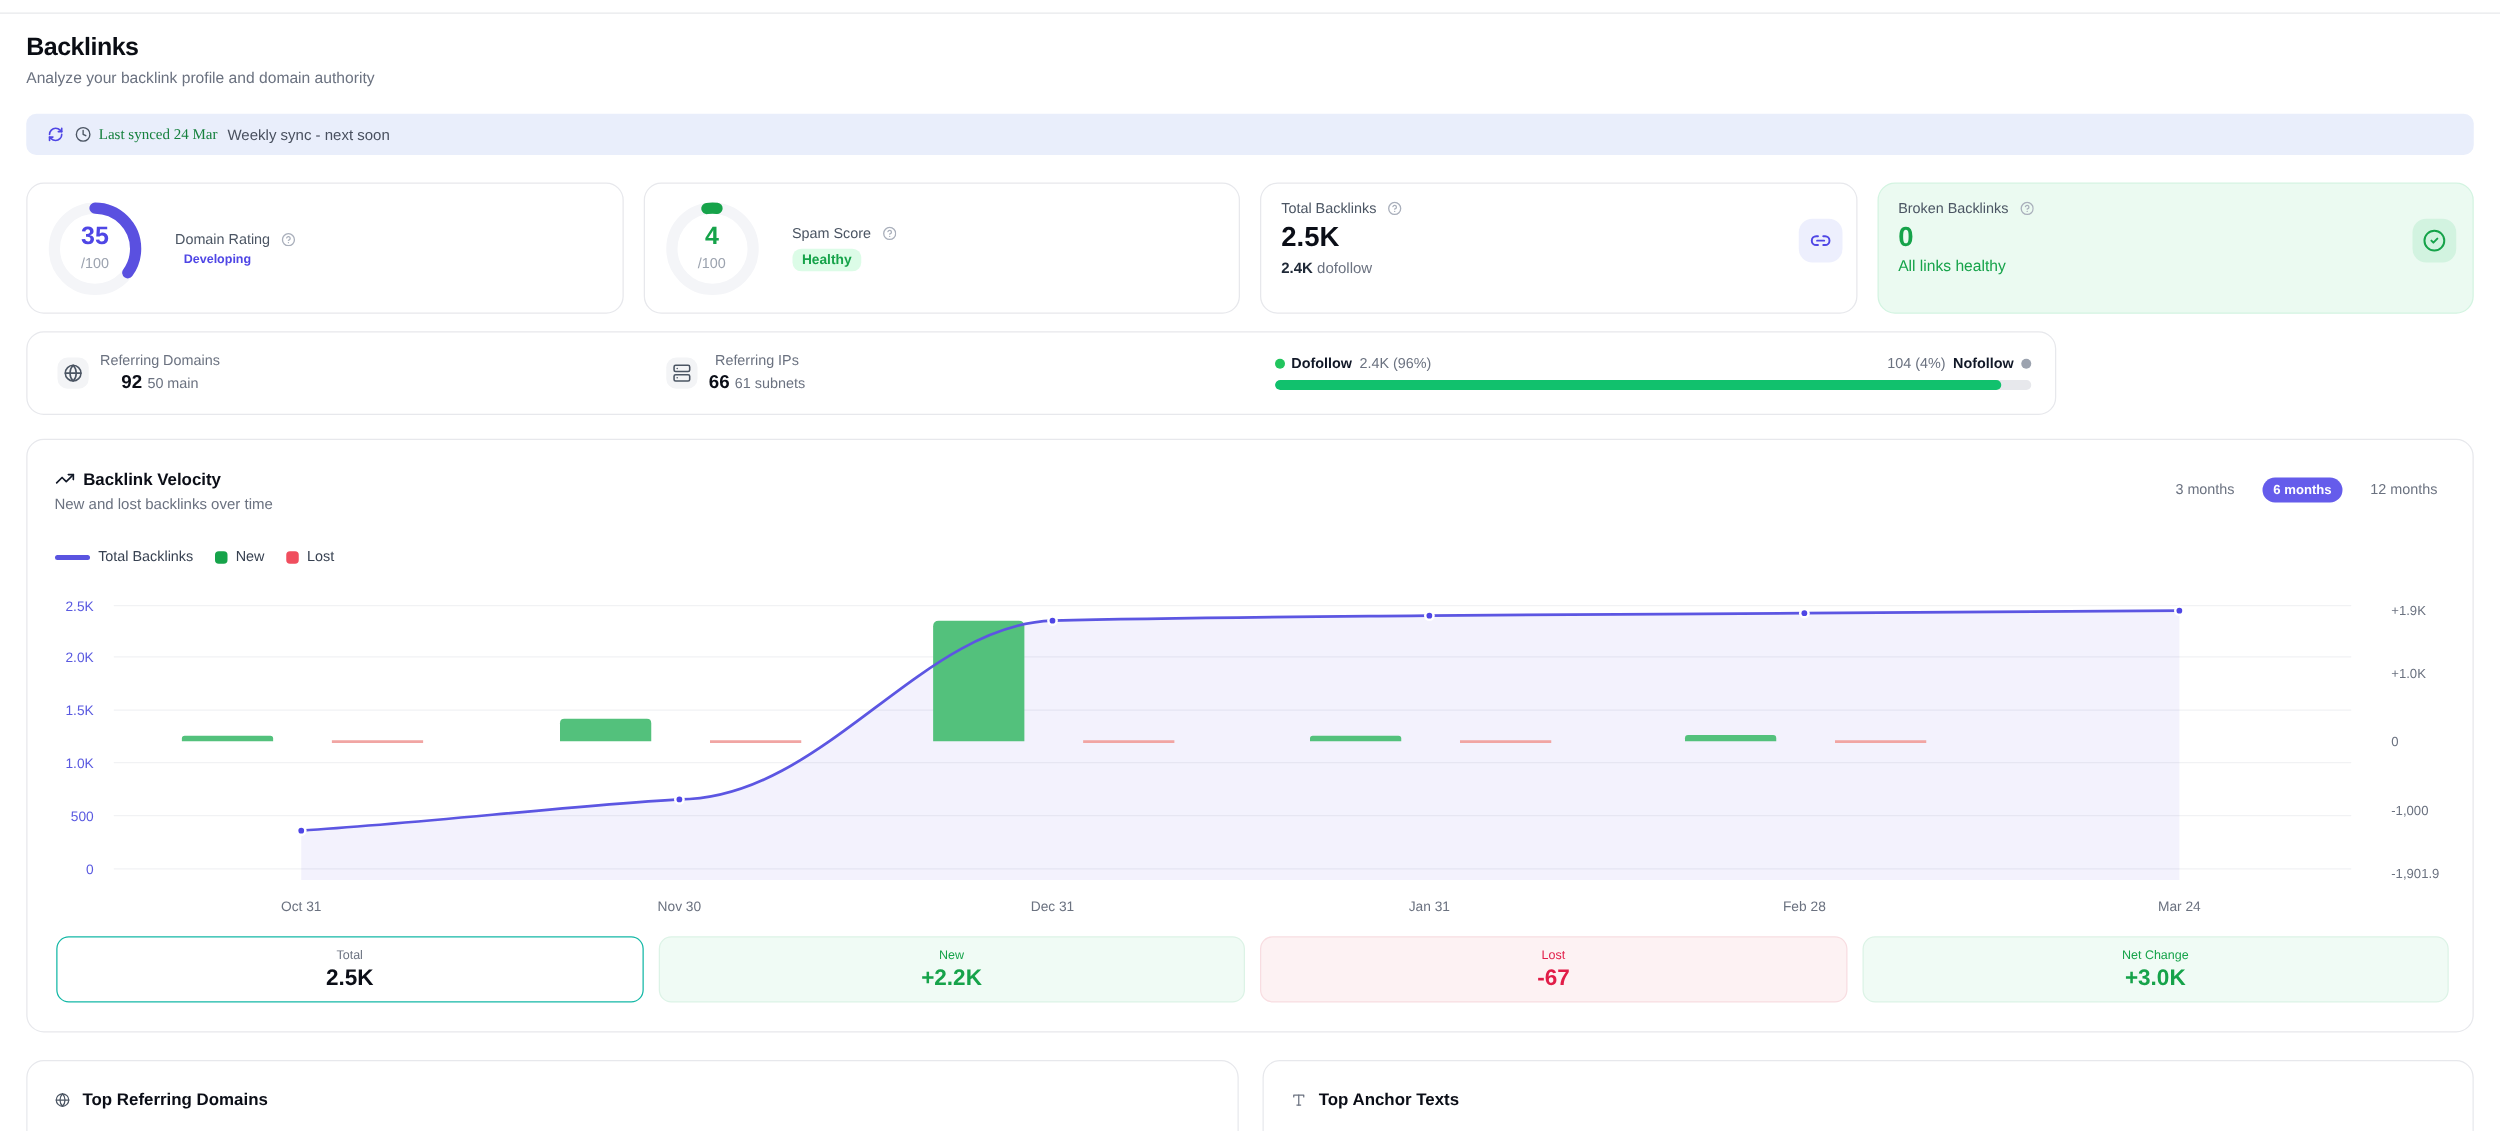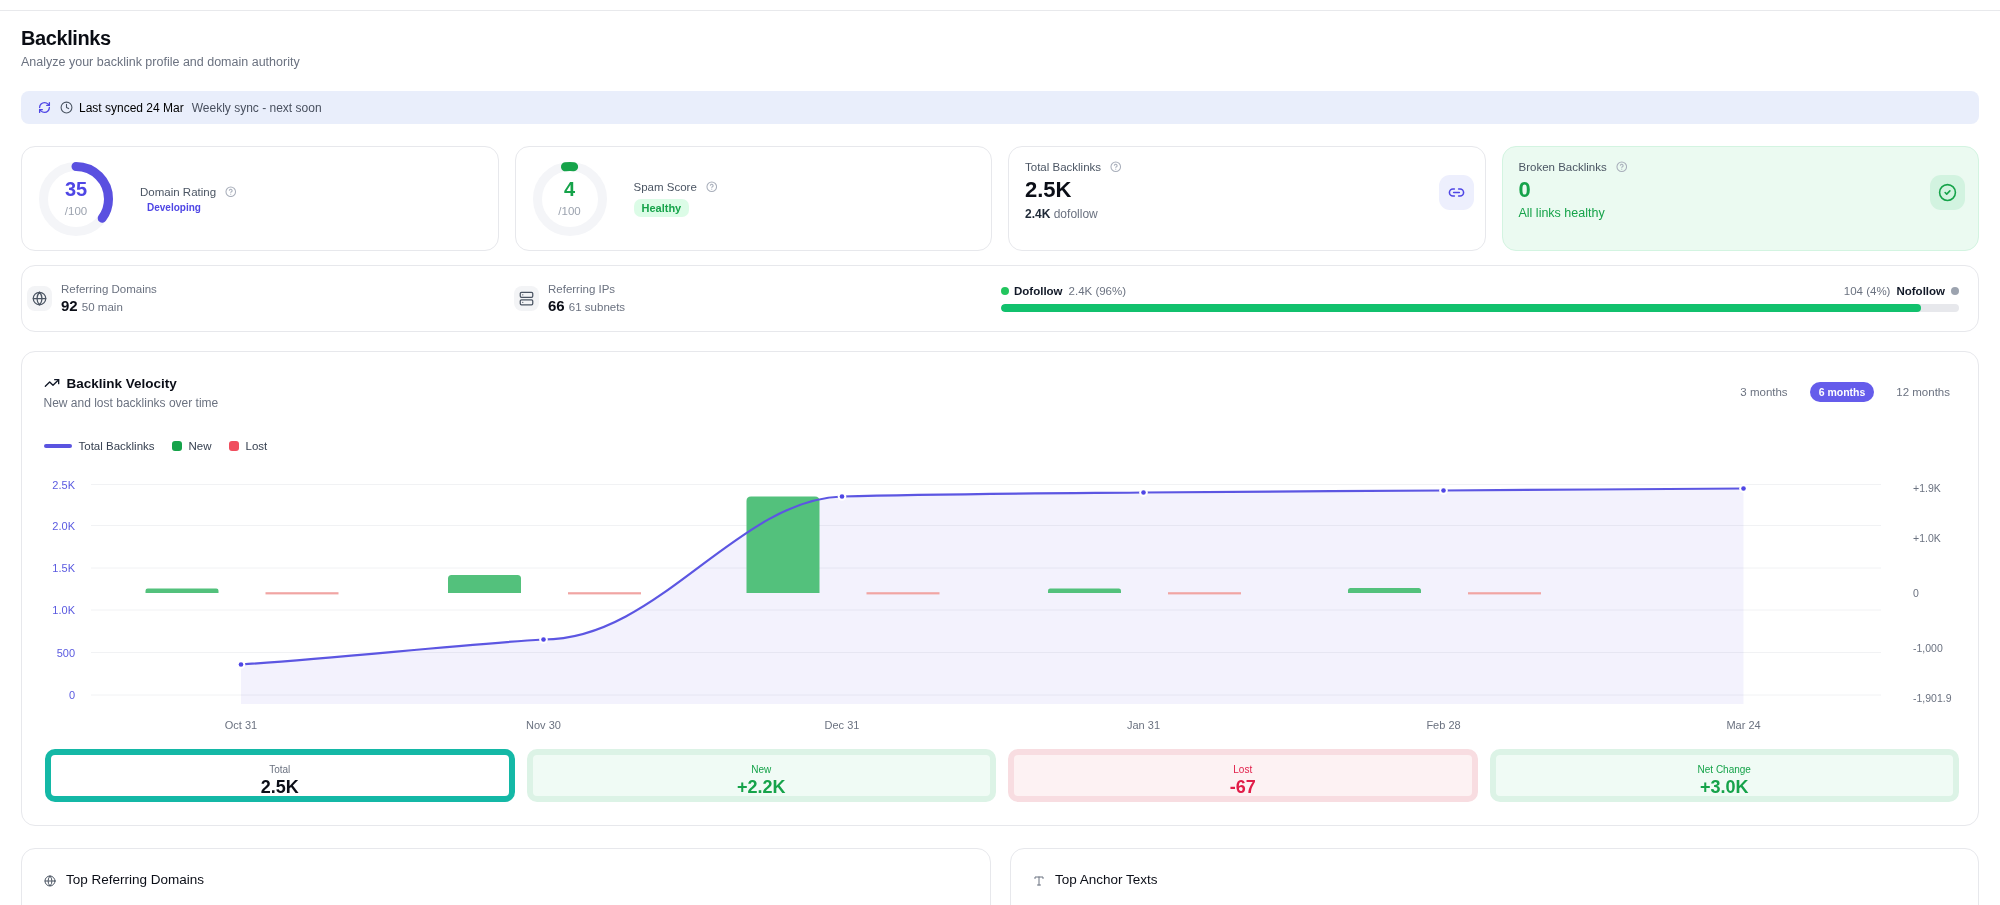--- a/index.html
+++ b/index.html
@@ -30,21 +30,21 @@
 .bigcard { position:relative; padding:13px 18px 0 16px; display:block !important; }
 .bigcard .v { font-size:22px; font-weight:700; color:#0b0e17; margin-top:3px; line-height:25px; }
 .bigcard .s { font-size:12px; color:#6b7280; margin-top:5px; line-height:14px; }
 .bigcard .s b { color:#1f2937; font-weight:700; font-size:12px; }
 .iconbox { position:absolute; width:35px; height:35px; border-radius:11px; display:flex; align-items:center; justify-content:center; }
 #card4 { background:#ebfaf1; border-color:#d3f4e1; }
 #card4 .v { color:#16a34a; }
 #card4 .s2 { font-size:12.5px; color:#16a34a; margin-top:4px; }
 
 
-#row2 { left:21px; top:265px; width:1958px; height:67px; display:flex; align-items:center; padding-left:5px; }
+#row2 { left:21px; top:265px; width:1624px; height:67px; display:flex; align-items:center; padding-left:24px;text-align:center; }
 .rgroup { display:flex; align-items:center; width:487px; }
 .rbox { width:25px; height:25px; border-radius:8px; background:#f3f4f6; display:flex; align-items:center; justify-content:center; color:#4b5563; }
 .rcol { margin-left:9px; }
 .rcol .l { font-size:11.5px; color:#6b7280; }
 .rcol .v { margin-top:2px; font-size:15px; font-weight:700; color:#0b0e17; }
 .rcol .v span { font-size:11.5px; font-weight:400; color:#6b7280; }
 #dofol { flex:1; padding-right:19px; }
 .dlegend { display:flex; align-items:center; font-size:11.5px; color:#6b7280; }
 .dlegend b { color:#111827; font-weight:700; }
 .dot { width:8px; height:8px; border-radius:50%; display:inline-block; }
@@ -57,30 +57,30 @@
 .vtitle { display:flex; align-items:center; gap:7px; font-size:13.5px; font-weight:700; color:#0b0e17; }
 #vel .vsub { font-size:12px; color:#6b7280; margin-top:5px; }
 #range { position:absolute; right:28px; top:30px; display:flex; align-items:center; gap:22px; font-size:11.5px; color:#6b7280; }
 #range .opt { padding:0; }
 #range .on { background:#655ceb; color:#fff; border-radius:10.5px; padding:4px 9px; font-weight:700; font-size:10.5px; }
 #legend { position:absolute; left:21.5px; top:88px; display:flex; align-items:center; gap:17px; font-size:11.5px; color:#374151; }
 .lg { display:flex; align-items:center; gap:7px; }
 .lline { width:28px; height:4px; border-radius:2px; background:#5a54e0; }
 .lsq { width:10px; height:10px; border-radius:3px; }
 #sumrow { position:absolute; left:23px; top:397px; width:1914px; height:53px; display:flex; gap:12px; }
-.sc { flex:1; border-radius:10px; border:6px solid #14b8a6; text-align:center; padding-top:9px; }
+.sc { flex:1; border-radius:10px; border:1px solid #14b8a6; text-align:center; padding-top:9px; }
 .sc .l { font-size:10px; color:#6b7280; }
 .sc .v { font-size:18px; font-weight:700; margin-top:2px; color:#0b0e17; }
 .sc.green { background:#f0fbf5; border-color:#dcf3e6; }
 .sc.green .l, .sc.green .v { color:#16a34a; }
 .sc.red { background:#fdf2f3; border-color:#f8dde1; }
 .sc.red .l, .sc.red .v { color:#e11d48; }
 
 
-.bhead { display:flex; align-items:flex-end; gap:10px; font-size:13.5px; font-weight:400; color:#0b0e17; padding:23px 0 0 22px; }
+.bhead { display:flex; align-items:center; gap:10px; font-size:13.5px; font-weight:700; color:#0b0e17; padding:23px 0 0 22px; }
 </style>
 </head>
 <body>
 <div id="page">
 
   <div class="abs" style="left:0; top:10px; width:2000px; height:1px; background:#e8e9ec;"></div>
 
   <h1 class="abs" style="left:21px; top:27px;">Backlinks</h1>
   <div class="sub abs" style="left:21px; top:55px;">Analyze your backlink profile and domain authority</div>
 
@@ -88,21 +88,21 @@
     <svg class="ic" width="13" height="13" viewBox="0 0 24 24" fill="none" stroke="#4f46e5" stroke-width="2.4" stroke-linecap="round" stroke-linejoin="round">
         <path d="M3 12a9 9 0 0 1 9-9 9.75 9.75 0 0 1 6.74 2.74L21 8"></path>
         <path d="M21 3v5h-5"></path>
         <path d="M21 12a9 9 0 0 1-9 9 9.75 9.75 0 0 1-6.74-2.74L3 16"></path>
         <path d="M8 16H3v5"></path>
       </svg>
     <svg class="ic" style="margin-left:9px" width="13" height="13" viewBox="0 0 24 24" fill="none" stroke="#4b5563" stroke-width="2" stroke-linecap="round" stroke-linejoin="round">
         <circle cx="12" cy="12" r="10"></circle>
         <polyline points="12 6 12 12 16 14"></polyline>
       </svg>
-    <span style="margin-left:6px; color:#000000;">Last synced 24 Mar</span>
+    <span style="margin-left:6px; color:#15803d;font-family:Liberation Serif, serif;">Last synced 24 Mar</span>
     <span style="margin-left:8px; color:#49505f;">Weekly sync - next soon</span>
   </div>
 
   <div id="row1" class="abs">
     <div class="card" id="card1">
       <div class="gauge">
         <svg width="76" height="76" viewBox="0 0 76 76">
           <circle cx="38" cy="38" r="32.5" fill="none" stroke="#f4f5f8" stroke-width="9"></circle>
           <circle cx="38" cy="38" r="32.5" fill="none" stroke="#5a50e0" stroke-width="9" stroke-linecap="round" stroke-dasharray="71.5 132.7" transform="rotate(-90 38 38)"></circle>
         </svg>

